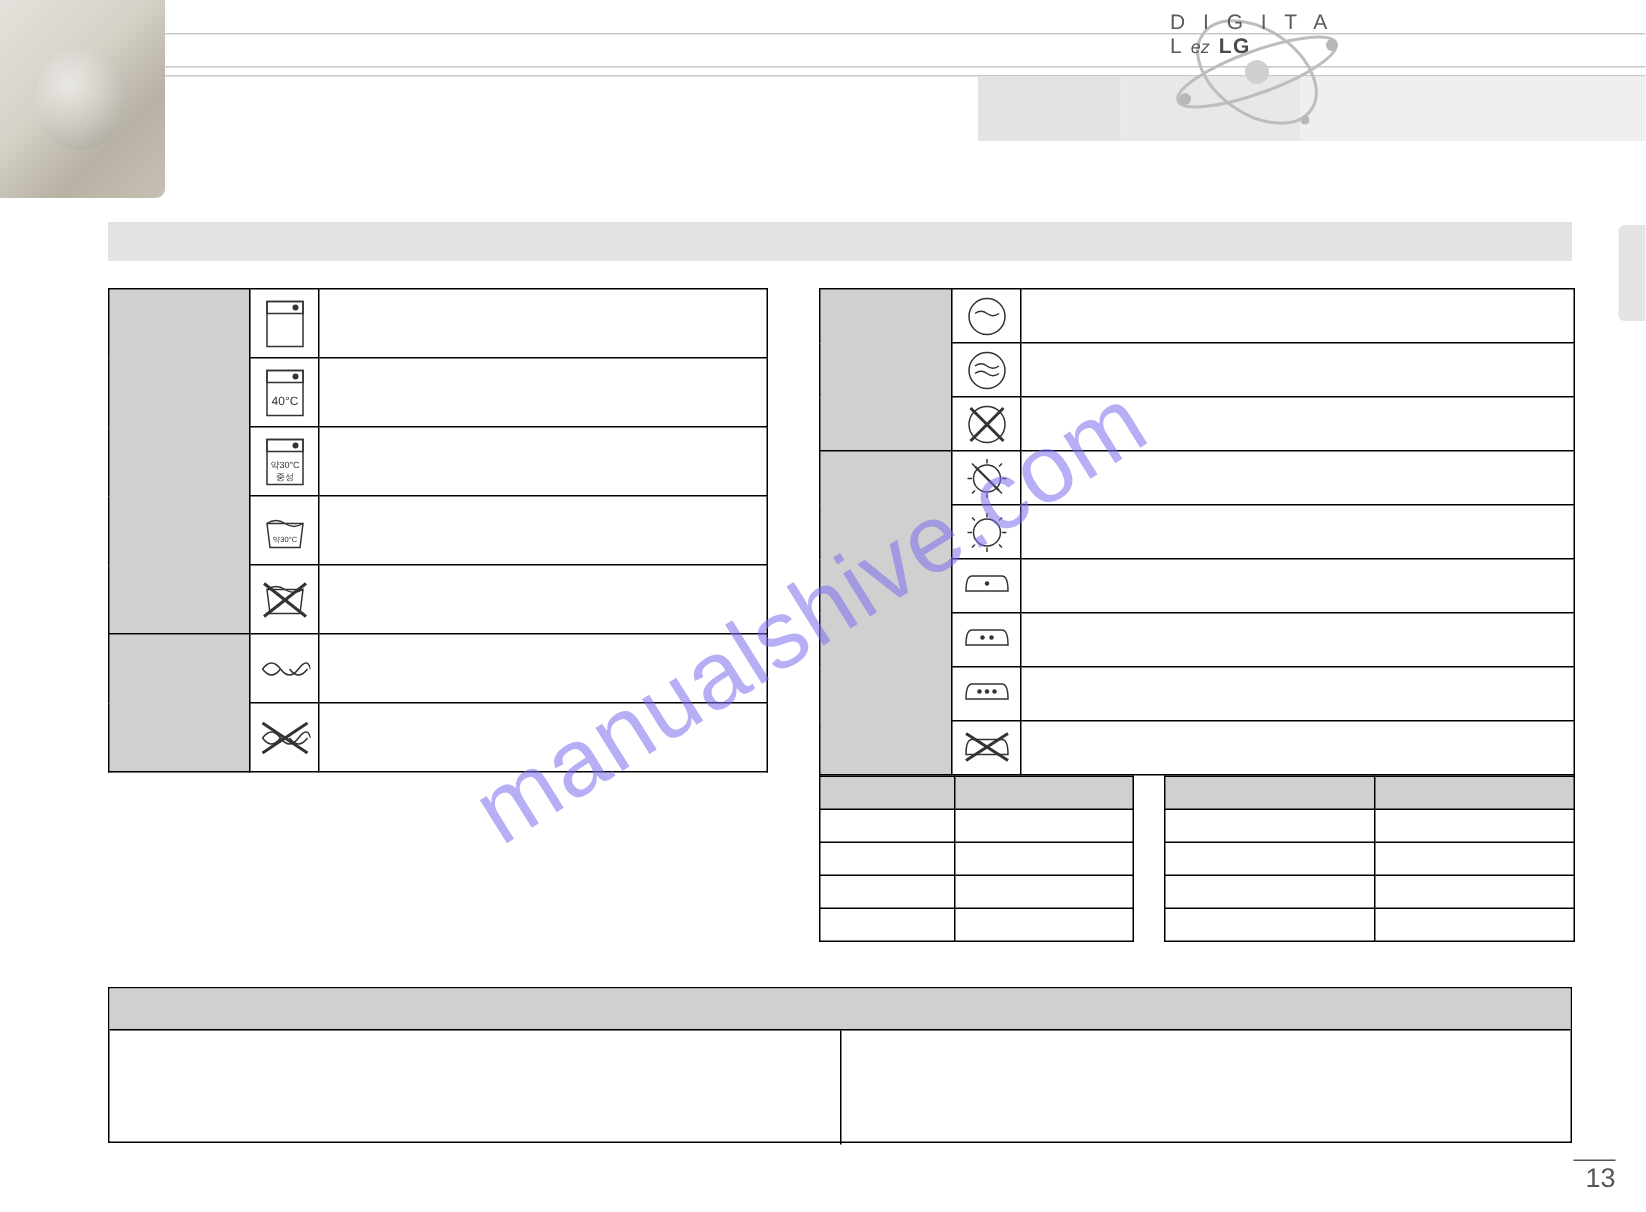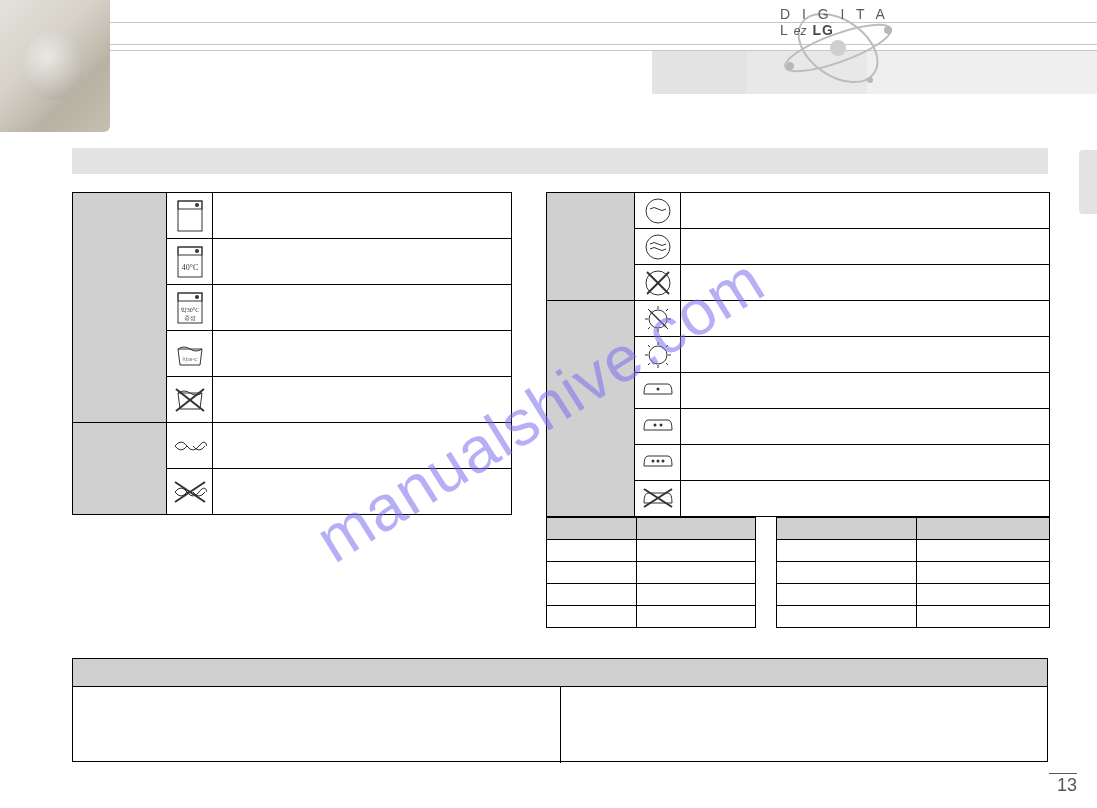--- a/index.html
+++ b/index.html
@@ -27,21 +27,21 @@
   .cb2 { width:120px; background:#e8e8e8; }
   .cb3 { width:230px; background:#efefef; }
 
   
   .title-bar { position:absolute; top:148px; left:72px; width:976px; height:26px; background:#e3e3e3; }
 
   
   .side-tab { position:absolute; top:150px; right:0; width:18px; height:64px; background:#e3e3e3; border-top-left-radius:4px; border-bottom-left-radius:4px; }
 
   
-  .tbl-left { position:absolute; top:192px; left:72px; width:440px; border:1px solid #000; border-collapse:collapse;font-family:Liberation Serif, serif; }
+  .tbl-left { position:absolute; top:192px; left:72px; width:440px; border:1px solid #000; border-collapse:collapse; }
   .tbl-left td { border:1px solid #000; height:46px; }
   .tbl-left .cat { background:#d0d0d0; width:94px; }
   .tbl-left .sym { width:46px; text-align:center; padding:4px; }
   .tbl-left .desc { }
   .sym svg { display:block; margin:0 auto; }
 
   
   .tbl-right { position:absolute; top:192px; left:546px; width:504px; border:1px solid #000; border-collapse:collapse; }
   .tbl-right td { border:1px solid #000; height:36px; }
   .tbl-right .cat { background:#d0d0d0; width:88px; }

